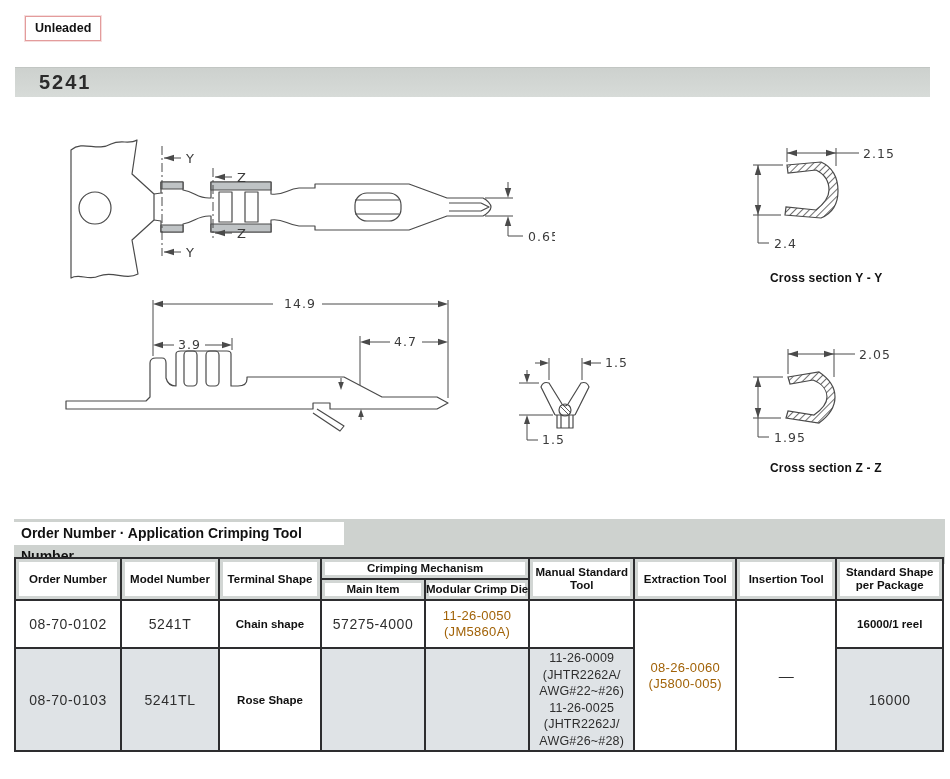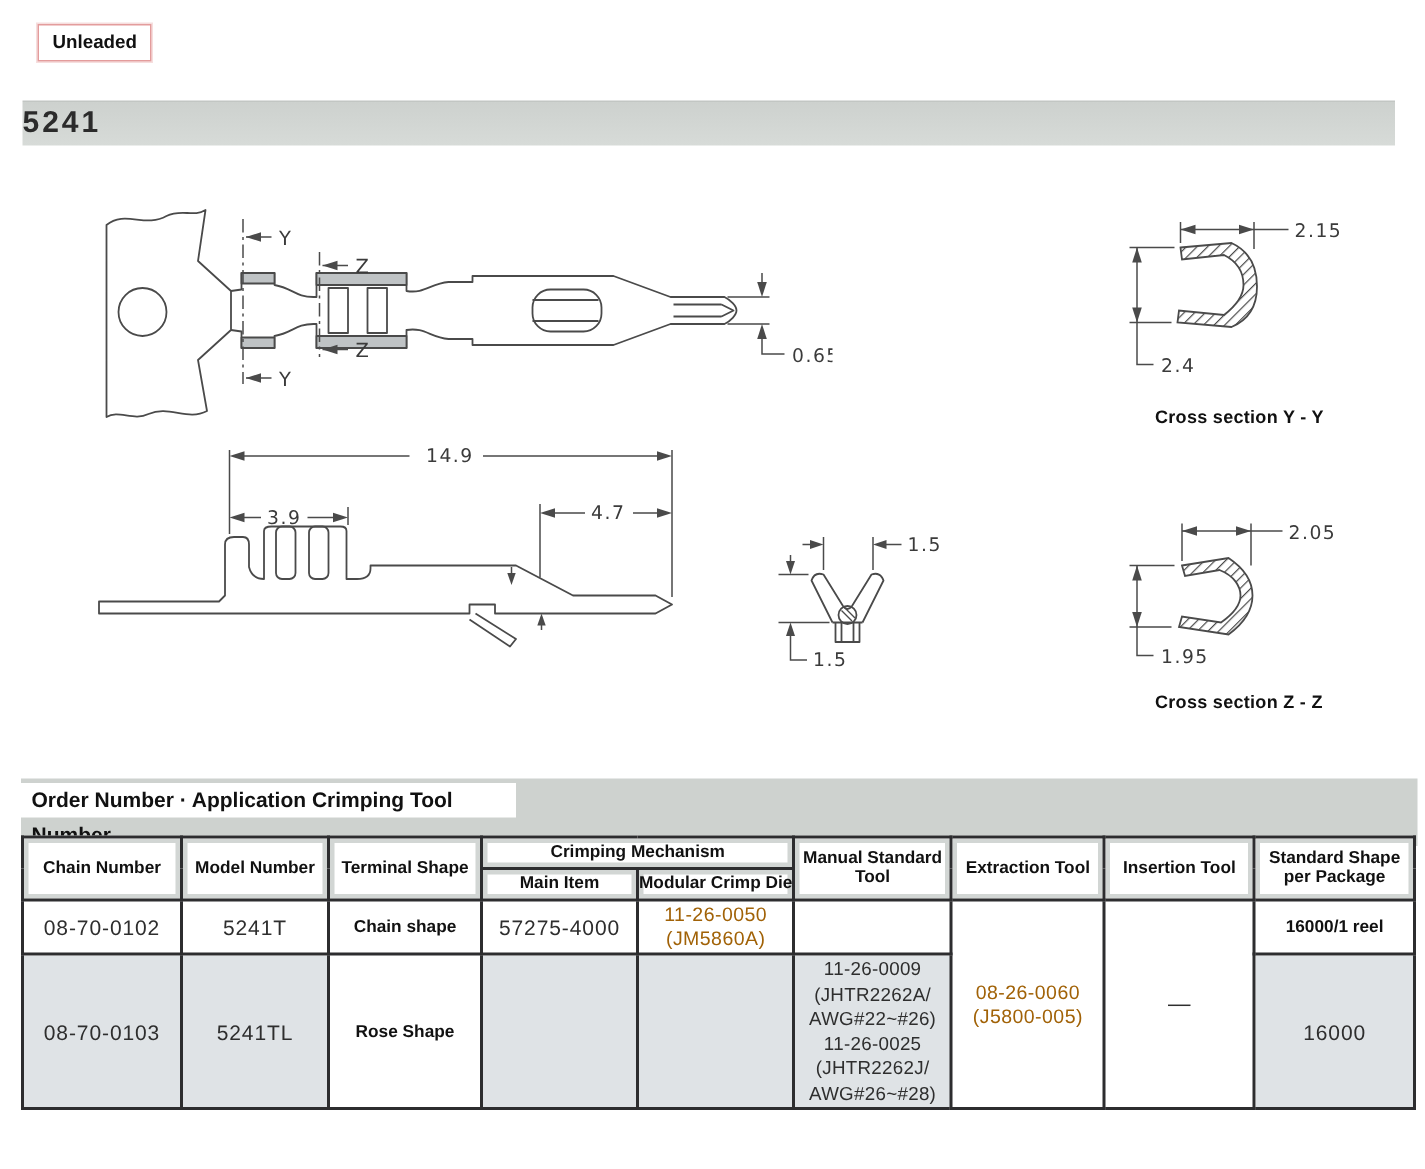--- a/index.html
+++ b/index.html
@@ -13,21 +13,21 @@
     border:1px solid #e39c9c;box-shadow:0 0 0 1px #f6dede;
     font-size:12.5px;font-weight:600;color:#111;background:#fff;
   }
   
   .pn-bar{
     position:absolute;left:15px;top:67px;width:915px;height:29px;
     background:linear-gradient(#cdd1ce,#d7dbd8);border-top:1px solid #c2c6c3;
   }
   .pn-bar .pn{
     font-size:20px;font-weight:bold;letter-spacing:2px;color:#2b2b2b;
-    line-height:29px;padding-left:0;
+    line-height:29px;padding-left:24px;
   }
   
   .drw{position:absolute;}
   .caption{
     position:absolute;font-size:12px;font-weight:bold;color:#111;letter-spacing:0.2px;
   }
   text.dim{
     font-family:"DejaVu Sans",sans-serif;font-size:12.5px;fill:#3b3b3b;letter-spacing:1px;
   }
   text.seclbl{
@@ -231,36 +231,36 @@
         <col style="width:102px">
       <col style="width:104px">
         <col style="width:99px">
         <col style="width:105px">
       <col style="width:102px">
         <col style="width:100px">
         <col style="width:107px">
     </colgroup>
     <thead>
       <tr style="height:21px">
-        <th rowspan="2">Chain Number</th>
+        <th rowspan="2">Order Number</th>
         <th rowspan="2">Model Number</th>
         <th rowspan="2">Terminal Shape</th>
         <th colspan="2" class="nowrap">Crimping Mechanism</th>
         <th rowspan="2">Manual Standard Tool</th>
         <th rowspan="2">Extraction Tool</th>
         <th rowspan="2">Insertion Tool</th>
         <th rowspan="2">Standard Shape per Package</th>
       </tr>
       <tr style="height:21px">
         <th class="nowrap">Main Item</th>
         <th class="nowrap">Modular Crimp Die</th>
       </tr>
     </thead>
     <tbody>
-      <tr style="height:36px">
+      <tr style="height:48px">
         <td class="num">08-70-0102</td>
         <td class="num">5241T</td>
         <td class="lbl">Chain shape</td>
         <td class="num">57275-4000</td>
         <td class="num2">
           <div>11-26-0050</div>
           <div>(JM5860A)</div>
         </td>
         <td></td>
         <td rowspan="2" class="num2 mergecell">

